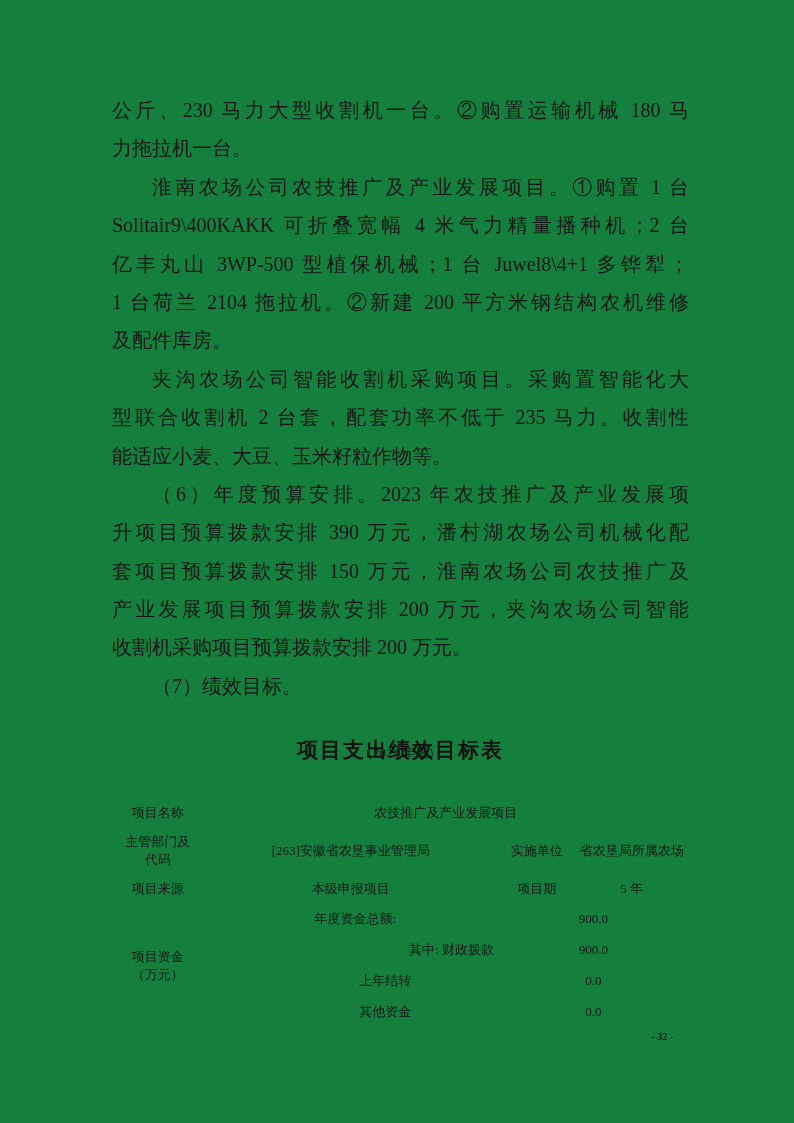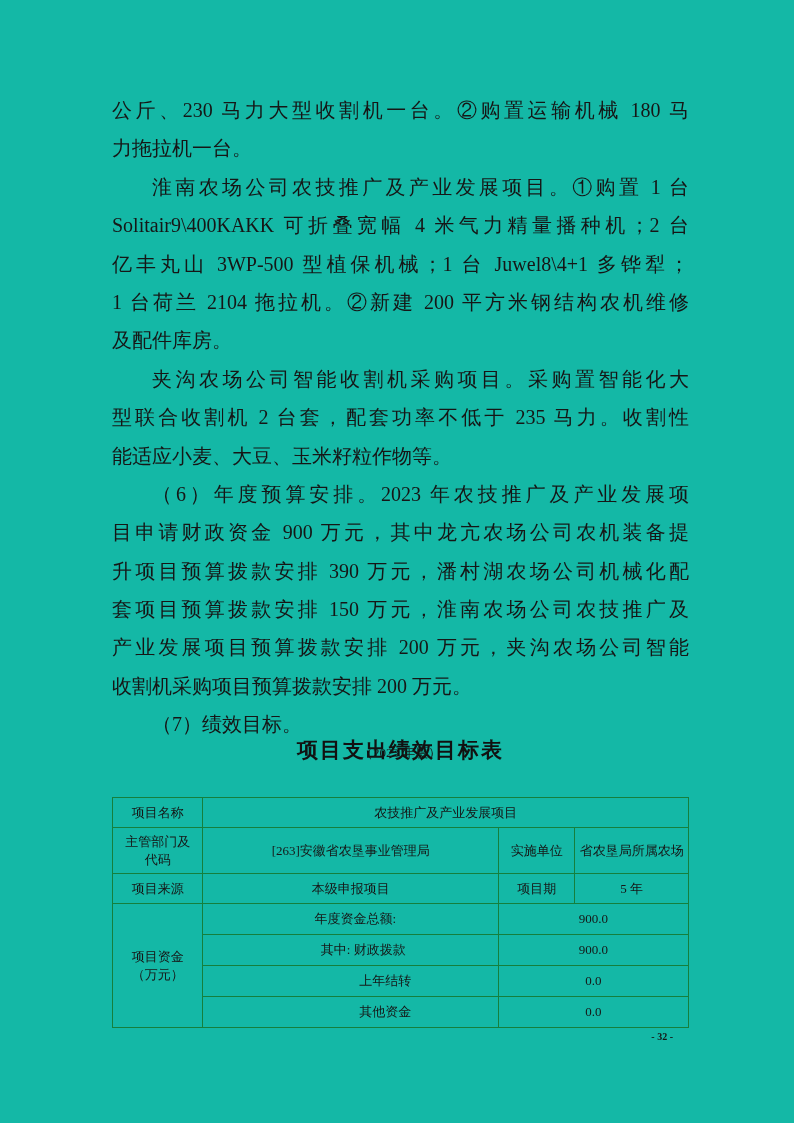--- a/index.html
+++ b/index.html
@@ -1,20 +1,20 @@
 <!DOCTYPE html>
 <html><head>
 <meta charset="utf-8">
 <style>
   html, body { margin: 0; padding: 0; background: #ffffff; }
   .page {
     position: relative;
     width: 794px;
     height: 1123px;
-    background: #14b8a6;
+    background: #15803d;
     font-family: "Liberation Serif", "DejaVu Serif", serif;
     color: #161616;
     overflow: hidden;
   }
   
   .body-text {
     position: absolute;
     left: 112px;
     top: 91px;
     width: 577px;
@@ -73,21 +73,21 @@
     padding: 1px 4px;
     white-space: pre-line;
     color: #161616;
   }
   tr.hr0 td { height: 27px; }
   tr.hr1 td { height: 43px; }
   tr.hr2 td { height: 27px; }
   tr.fr  td { height: 28px; }
   td.flabel { text-align: left; }
   td.flabel.ind0 { padding-left: 13px; text-align: center; }
-  td.flabel.ind1 { padding-left: 29px; }
+  td.flabel.ind1 { padding-left: 29px; text-align: right; }
   td.flabel.ind2 { padding-left: 73px; }
   td.fvalue { text-align: right; padding-right: 10px; }
   
   .page-number {
     position: absolute;
     top: 1031px;
     right: 121px;
     font-size: 10px;
     color: #161616;
     font-weight: bold;
@@ -103,21 +103,20 @@
       <div class="line">力拖拉机一台。</div>
       <div class="line j ind">淮南农场公司农技推广及产业发展项目。①购置 1 台</div>
       <div class="line j">Solitair9\400KAKK 可折叠宽幅 4 米气力精量播种机；2 台</div>
       <div class="line j">亿丰丸山 3WP-500 型植保机械；1 台 Juwel8\4+1 多铧犁；</div>
       <div class="line j">1 台荷兰 2104 拖拉机。②新建 200 平方米钢结构农机维修</div>
       <div class="line">及配件库房。</div>
       <div class="line j ind">夹沟农场公司智能收割机采购项目。采购置智能化大</div>
       <div class="line j">型联合收割机 2 台套，配套功率不低于 235 马力。收割性</div>
       <div class="line">能适应小麦、大豆、玉米籽粒作物等。</div>
       <div class="line j ind">（6）年度预算安排。2023 年农技推广及产业发展项</div>
-      <div class="line j">目申请财政资金 900 万元，其中龙亢农场公司农机装备提</div>
       <div class="line j">升项目预算拨款安排 390 万元，潘村湖农场公司机械化配</div>
       <div class="line j">套项目预算拨款安排 150 万元，淮南农场公司农技推广及</div>
       <div class="line j">产业发展项目预算拨款安排 200 万元，夹沟农场公司智能</div>
       <div class="line">收割机采购项目预算拨款安排 200 万元。</div>
       <div class="line ind">（7）绩效目标。</div>
     </div>
 
   <h1 class="table-title">项目支出绩效目标表</h1>
 
   <div class="table-subtitle">（2023 年度）</div>

